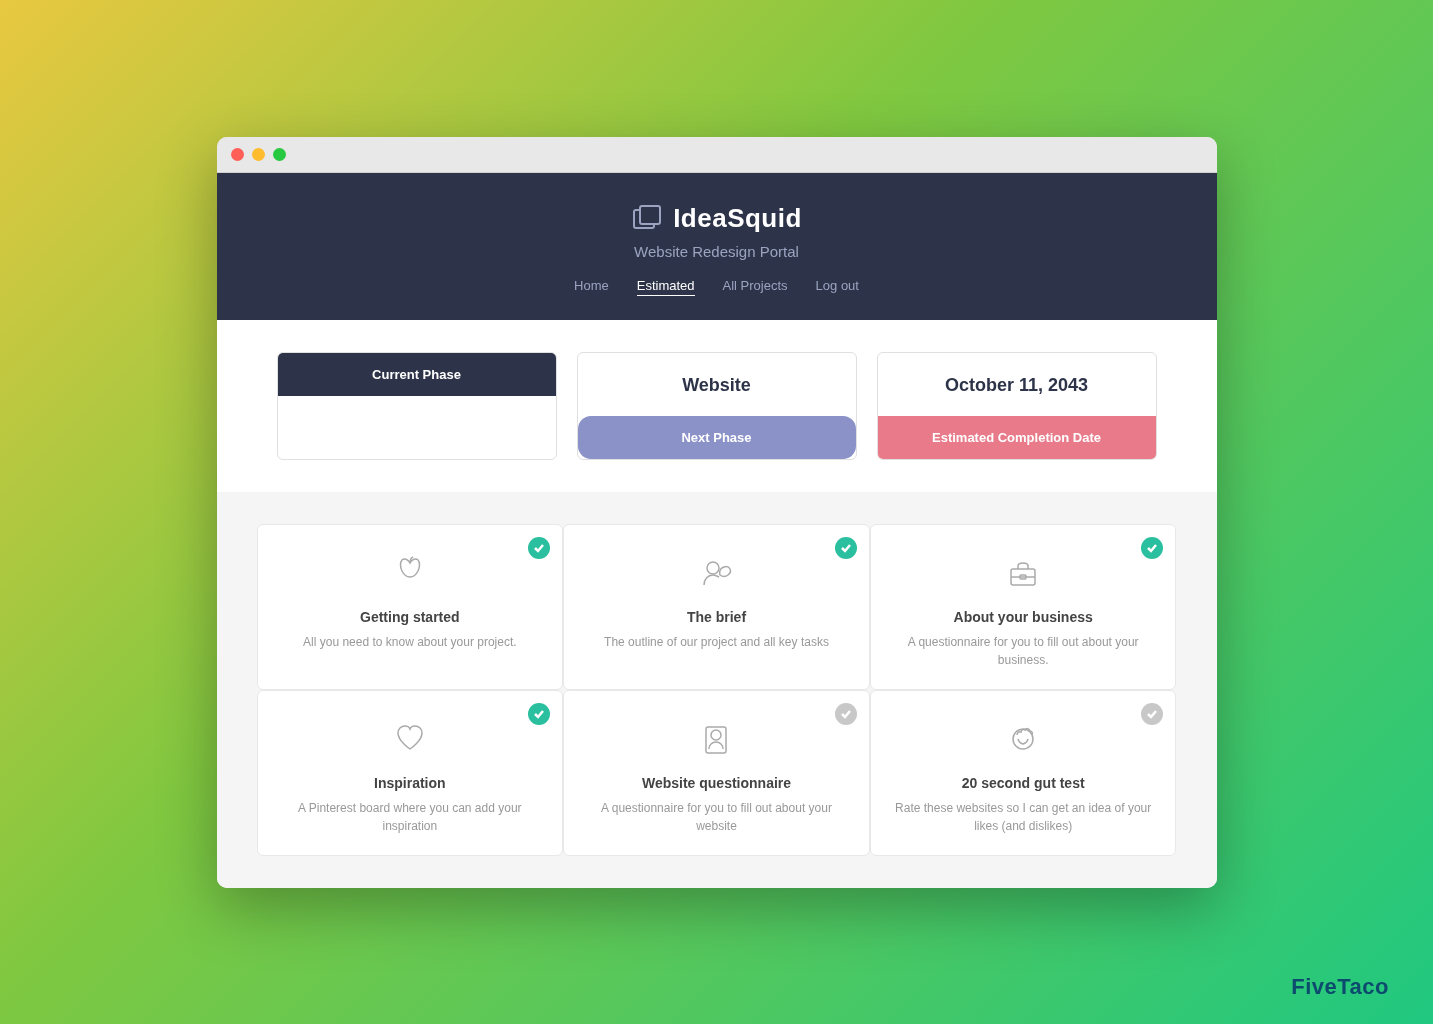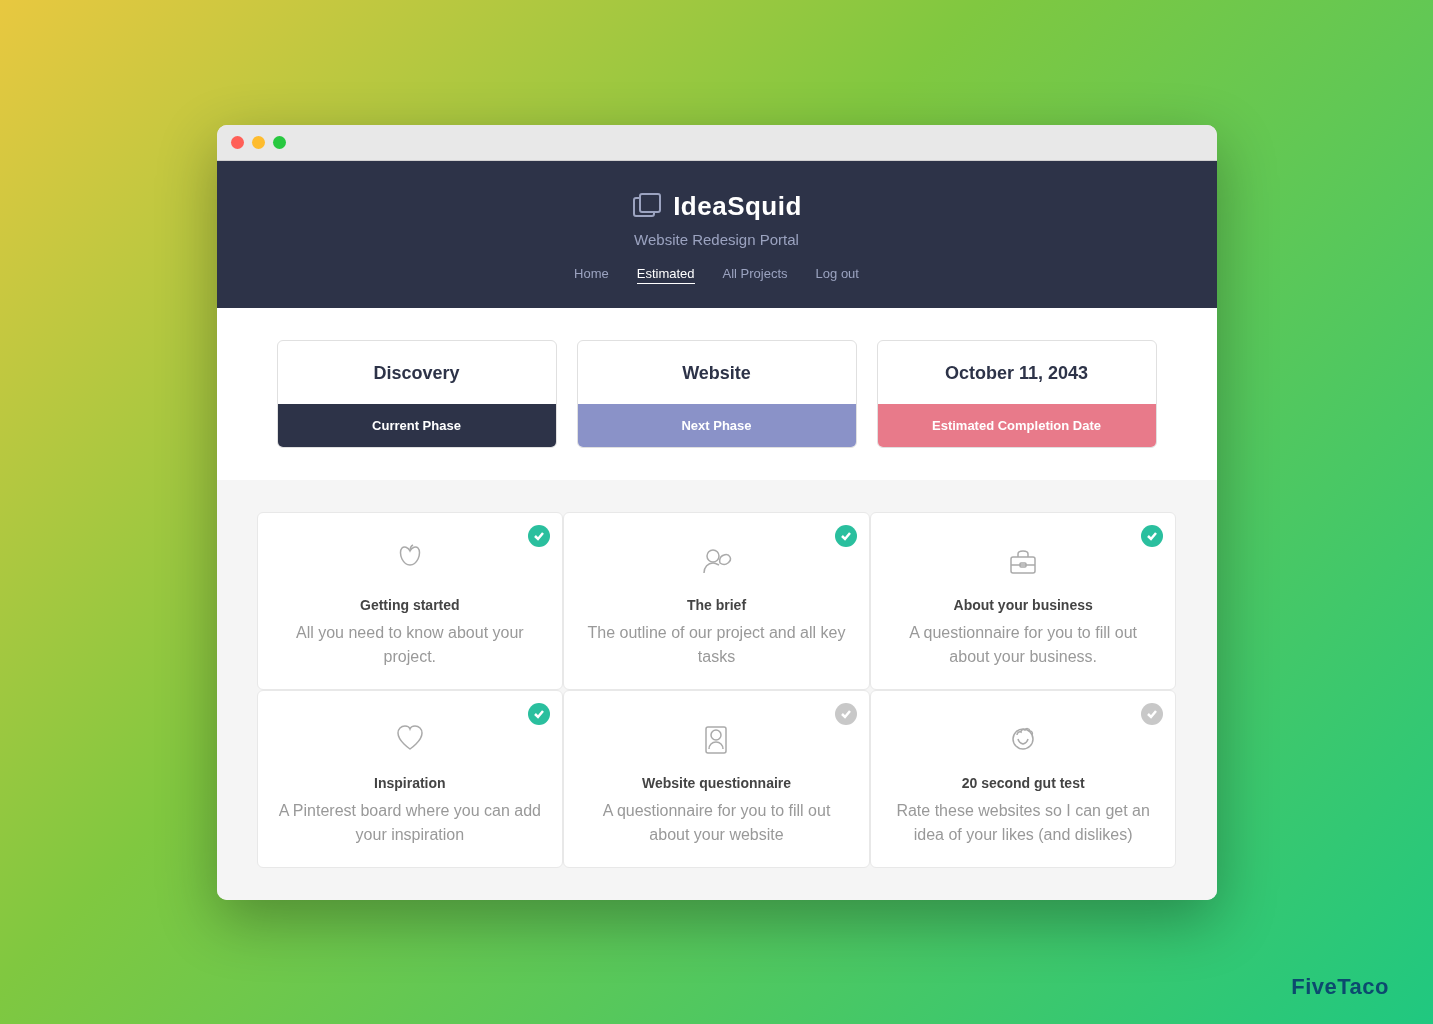--- a/index.html
+++ b/index.html
@@ -111,20 +111,21 @@
       font-size: 13px;
       font-weight: 600;
     }
     .badge-dark {
       background: #2d3348;
       color: #fff;
     }
     .badge-blue {
       background: #8a92c8;
       color: #fff;
+      border-radius: 13px;
     }
     .badge-pink {
       background: #e87a8a;
       color: #fff;
     }
 
     
     .tasks-section {
       background: #f5f5f5;
       padding: 32px 40px;
@@ -174,21 +175,21 @@
       stroke-width: 1.5;
       fill: none;
     }
     .task-name {
       font-size: 14px;
       font-weight: 600;
       color: #444;
       margin-bottom: 8px;
     }
     .task-desc {
-      font-size: 16px;
+      font-size: 12px;
       color: #999;
       line-height: 1.5;
     }
 
     
     .footer-brand {
       position: fixed;
       bottom: 24px;
       right: 44px;
       font-size: 22px;
@@ -222,21 +223,20 @@
     <nav class="header-nav">
       <a class="nav-item">Home</a>
       <a class="nav-item active">Estimated</a>
       <a class="nav-item">All Projects</a>
       <a class="nav-item">Log out</a>
     </nav>
   </div>
 
   <div class="phase-section">
     <div class="phase-card">
-      <div class="phase-card-title">Discovery</div>
       <div class="phase-card-badge badge-dark">Current Phase</div>
     </div>
     <div class="phase-card">
       <div class="phase-card-title">Website</div>
       <div class="phase-card-badge badge-blue">Next Phase</div>
     </div>
     <div class="phase-card">
       <div class="phase-card-title">October 11, 2043</div>
       <div class="phase-card-badge badge-pink">Estimated Completion Date</div>
     </div>

